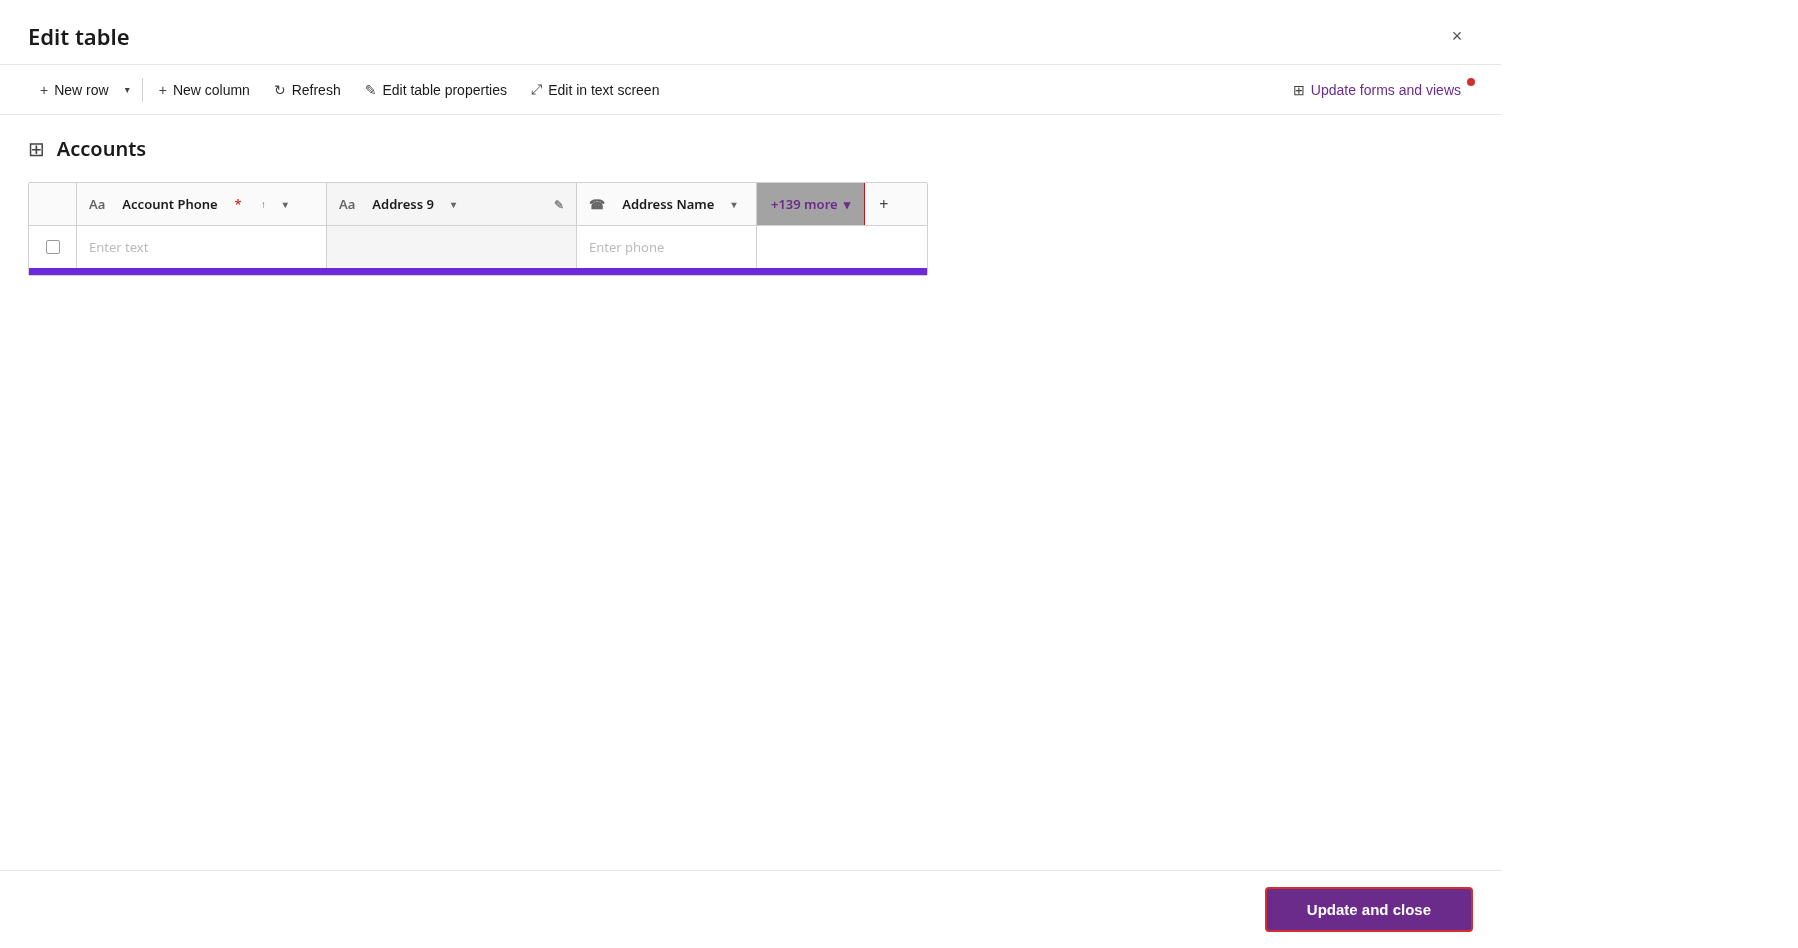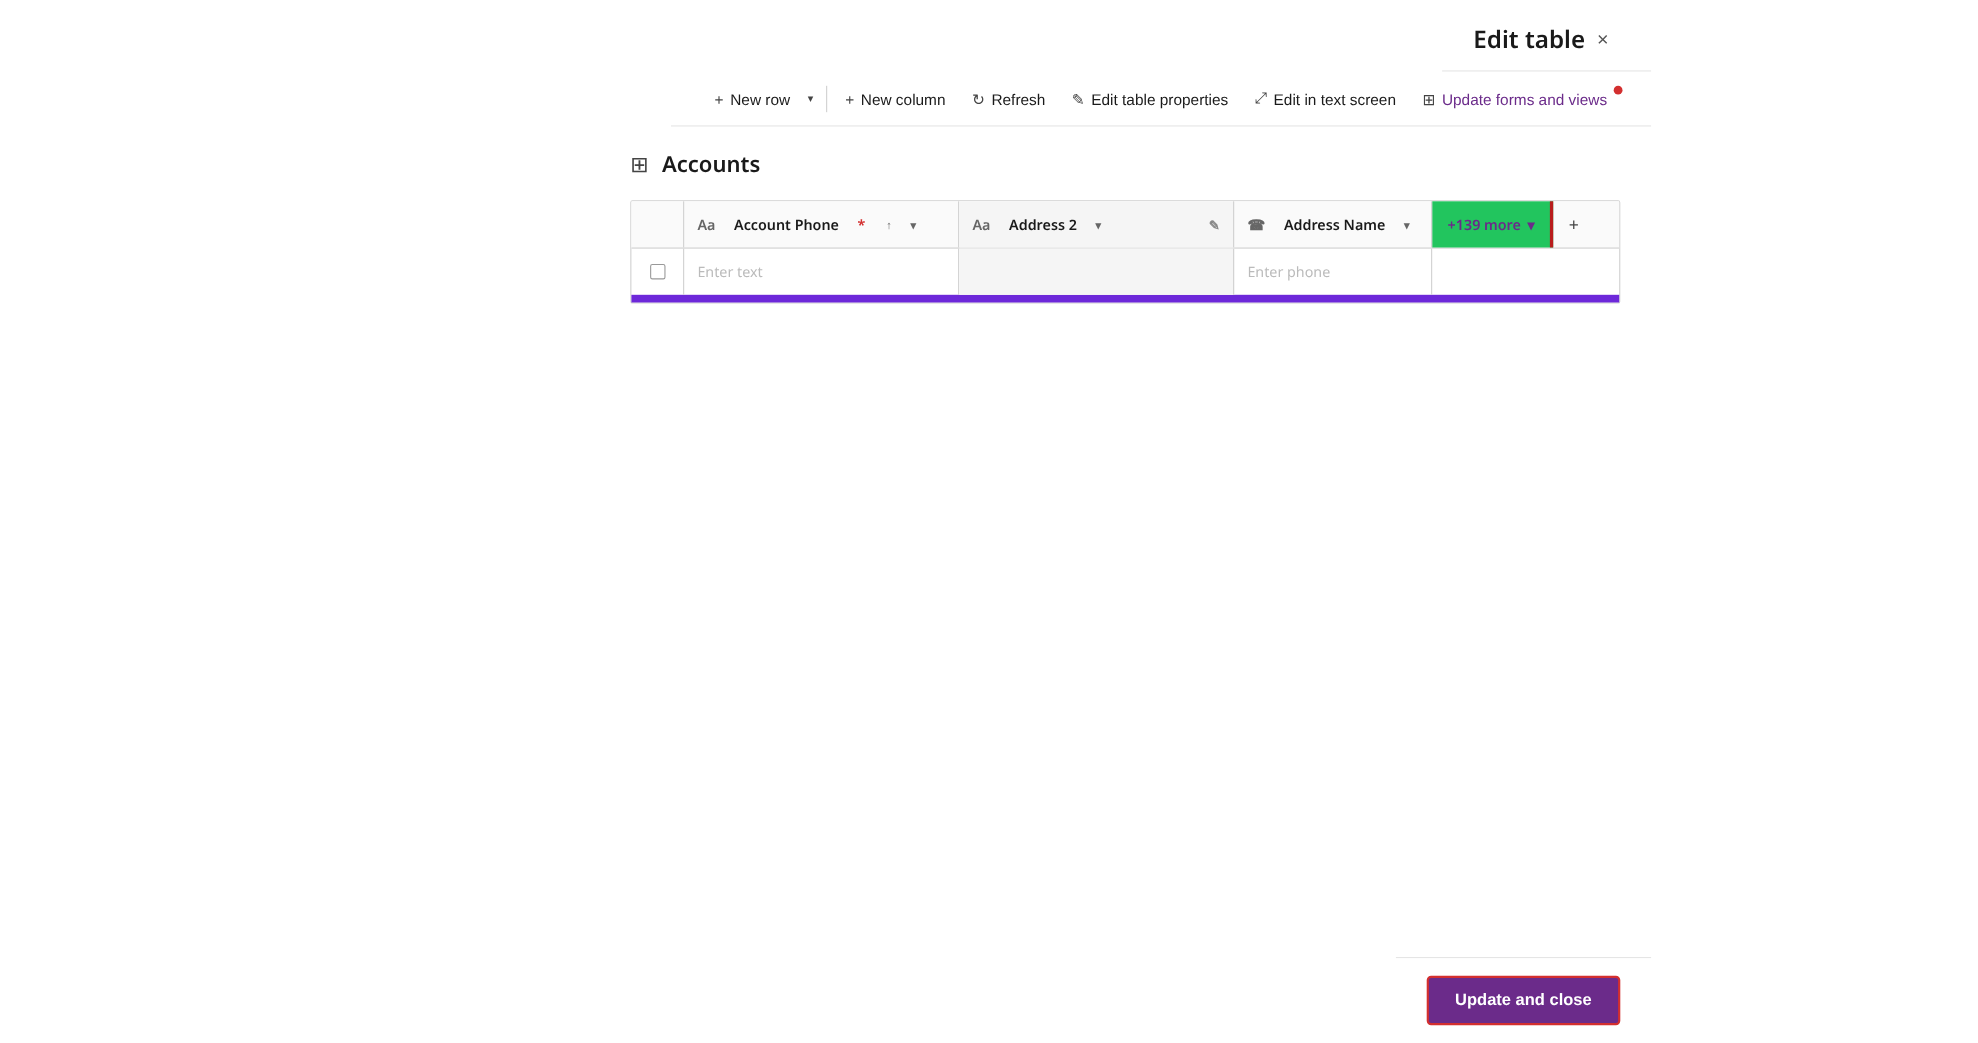--- a/index.html
+++ b/index.html
@@ -13,21 +13,20 @@
     }
 
     
     .dialog {
       width: 1501px;
       height: 948px;
       background: #fff;
       display: flex;
       flex-direction: column;
       position: relative;
-      align-items: flex-end;
     }
 
     
     .title-bar {
       display: flex;
       align-items: center;
       justify-content: space-between;
       padding: 20px 28px 12px 28px;
       border-bottom: 1px solid #e5e5e5;
     }
@@ -227,27 +226,27 @@
     .col-edit-icon {
       font-size: 12px;
       color: #888;
       margin-left: auto;
     }
     .col-more-btn {
       display: flex;
       align-items: center;
       gap: 6px;
       padding: 10px 14px;
-      border-right: 3px solid #b91c1c;
+      border-right: 1px solid #b91c1c;
       font-size: 13px;
       font-weight: 600;
       color: #6b2b8a;
       cursor: pointer;
       white-space: nowrap;
-      background: #22c55e;
+      background: #a3a3a3;
     }
     .col-add-btn {
       display: flex;
       align-items: center;
       justify-content: center;
       padding: 10px 14px;
       font-size: 16px;
       color: #444;
       cursor: pointer;
     }
@@ -280,21 +279,21 @@
 
     
     .footer {
       display: flex;
       align-items: center;
       justify-content: flex-end;
       padding: 16px 28px;
       border-top: 1px solid #e5e5e5;
     }
     .update-close-btn {
-      padding: 12px 24px;
+      padding: 12px 40px;
       background: #6b2b8a;
       color: #fff;
       border: 2px solid #d32f2f;
       border-radius: 4px;
       font-size: 15px;
       font-weight: 600;
       cursor: pointer;
       white-space: nowrap;
     }
 
@@ -380,21 +379,21 @@
         <div class="col-header col-header-account">
           <span class="col-header-icon">Aa</span>
           <span>Account Phone</span>
           <span class="col-required">*</span>
           <span class="col-sort-icon">↑</span>
           <span class="col-dropdown-icon">▾</span>
         </div>
 
         <div class="col-header col-header-address">
           <span class="col-header-icon">Aa</span>
-          <span>Address 2</span>
+          <span>Address 9</span>
           <span class="col-dropdown-icon">▾</span>
           <span class="col-edit-icon">✎</span>
         </div>
 
         <div class="col-header col-header-phone">
           <span class="col-header-icon">☎</span>
           <span>Address Name</span>
           <span class="col-dropdown-icon">▾</span>
         </div>
 

